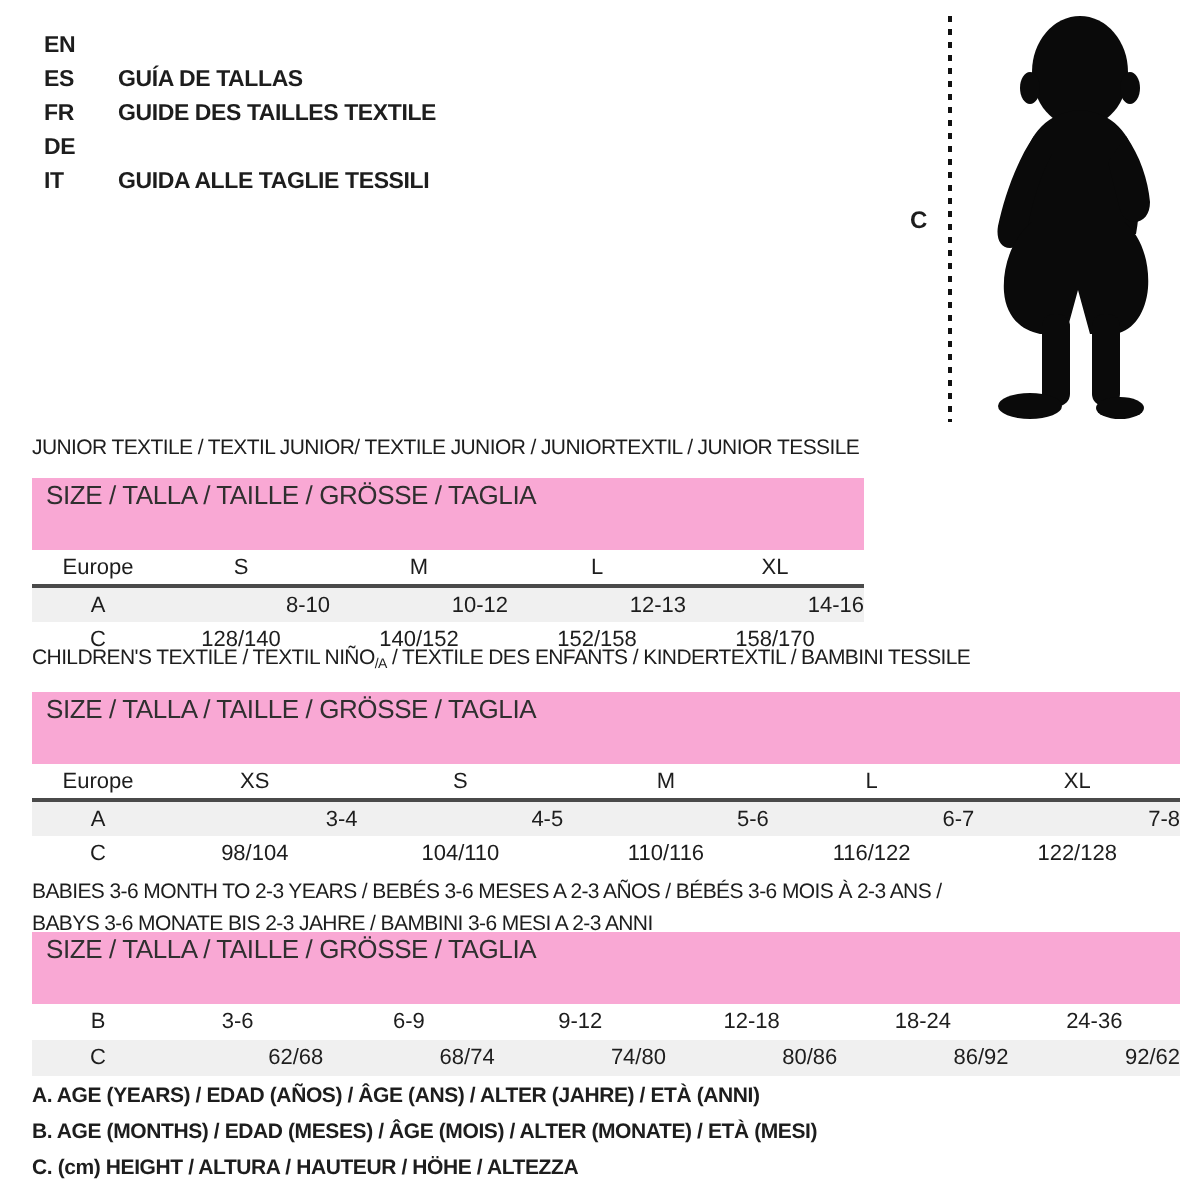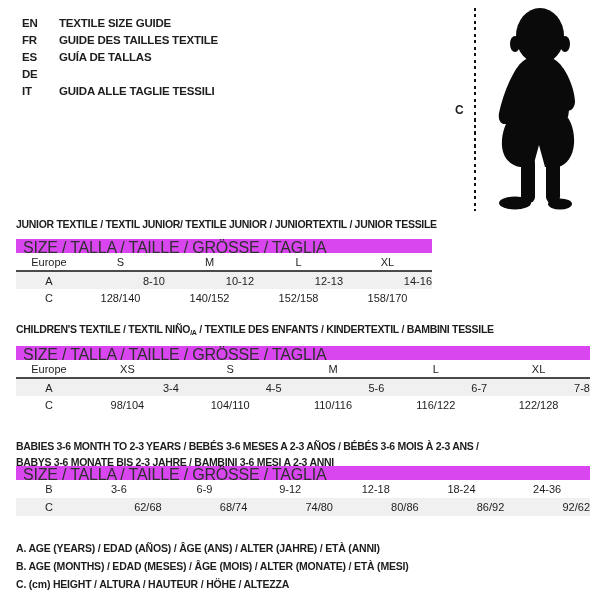--- a/index.html
+++ b/index.html
@@ -13,50 +13,49 @@
   .lang-row { display:flex; height:17px; line-height:17px; font-size:11.5px; font-weight:bold; letter-spacing:-0.2px; }
   .lang-code { width:37px; }
 
   
   .measure-line { left:474px; top:8px; width:2px; height:203px;
     background:repeating-linear-gradient(to bottom,#111 0 3px,transparent 3px 6.5px); }
   .measure-label { left:455px; top:103px; font-size:12px; font-weight:bold; }
   .baby-svg { left:486px; top:5px; }
 
   
-  .section-title { font-size:10.5px; font-weight:bold; letter-spacing:-0.3px; white-space:nowrap; }
+  .section-title { font-size:10.5px; font-weight:normal; letter-spacing:-0.3px; white-space:nowrap; }
   .section-title .subA { font-size:7px; vertical-align:-2px; }
-  .size-bar { height:14px; line-height:18px; background:#d946ef; color:#2f2f2f;
-    font-size:16px; padding-left:7px; letter-spacing:-0.2px; }
+  .size-bar { height:36px; line-height:18px; background:#f9a8d4; color:#2f2f2f;
+    font-size:13px; padding-left:7px; letter-spacing:-0.2px; }
   table.size-table { border-collapse:collapse; table-layout:fixed; width:100%; font-size:11px; }
   table.size-table td { height:18px; text-align:center; padding:0; white-space:nowrap; }
   table.size-table td.rowlabel { text-align:center; padding-left:6px; }
   table.size-table col.c-label { width:60px; }
   tr.colhead td { border-bottom:2px solid #4a4a4a; }
   tr.alt td { background:#f0f0f0;text-align:right; }
 
   
   .notes { left:16px; top:539px; }
   .note-line { height:18px; line-height:18px; font-size:10.5px; font-weight:bold; letter-spacing:-0.2px; white-space:nowrap; }
 </style>
 </head>
 <body>
 
 <div class="abs lang-block">
   <div class="lang-row">
     <span class="lang-code">EN</span>
-    <span>TEXTILE SIZE GUIDE</span>
+  </div>
+  <div class="lang-row">
+    <span class="lang-code">ES</span>
+    <span>GUÍA DE TALLAS</span>
   </div>
   <div class="lang-row">
     <span class="lang-code">FR</span>
     <span>GUIDE DES TAILLES TEXTILE</span>
-  </div>
-  <div class="lang-row">
-    <span class="lang-code">ES</span>
-    <span>GUÍA DE TALLAS</span>
   </div>
   <div class="lang-row">
     <span class="lang-code">DE</span>
   </div>
   <div class="lang-row">
     <span class="lang-code">IT</span>
     <span>GUIDA ALLE TAGLIE TESSILI</span>
   </div>
 </div>
 

